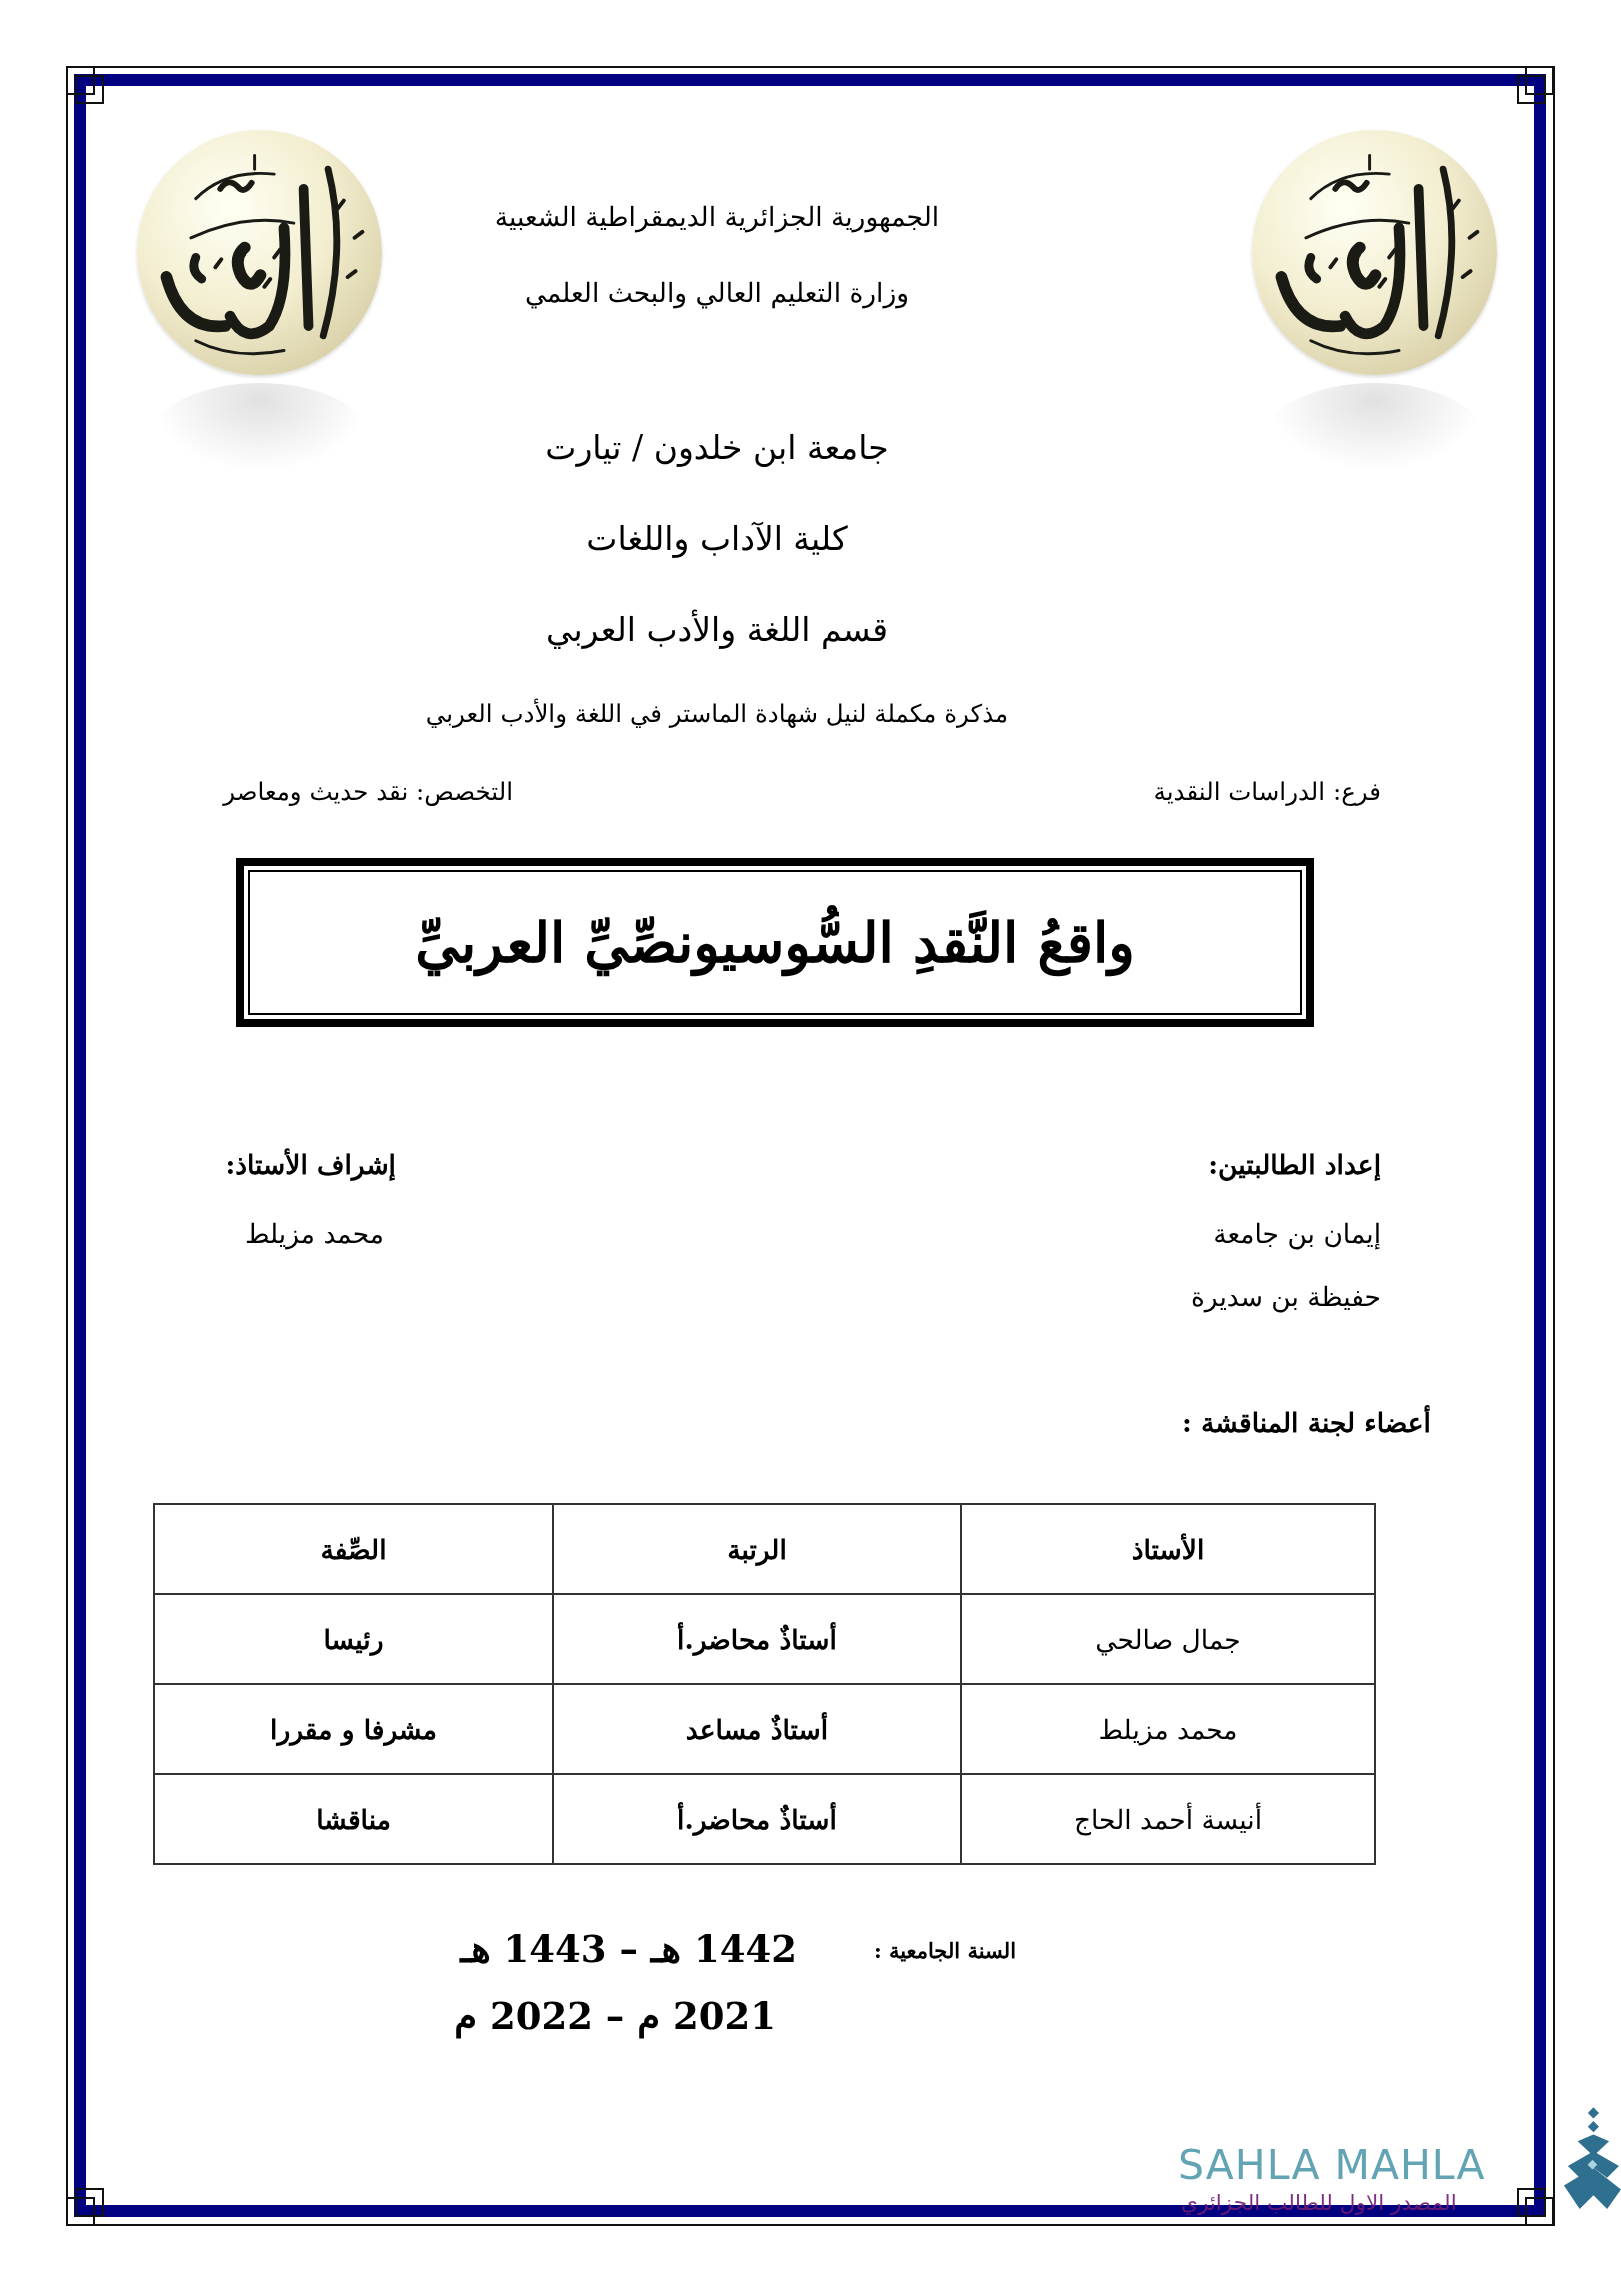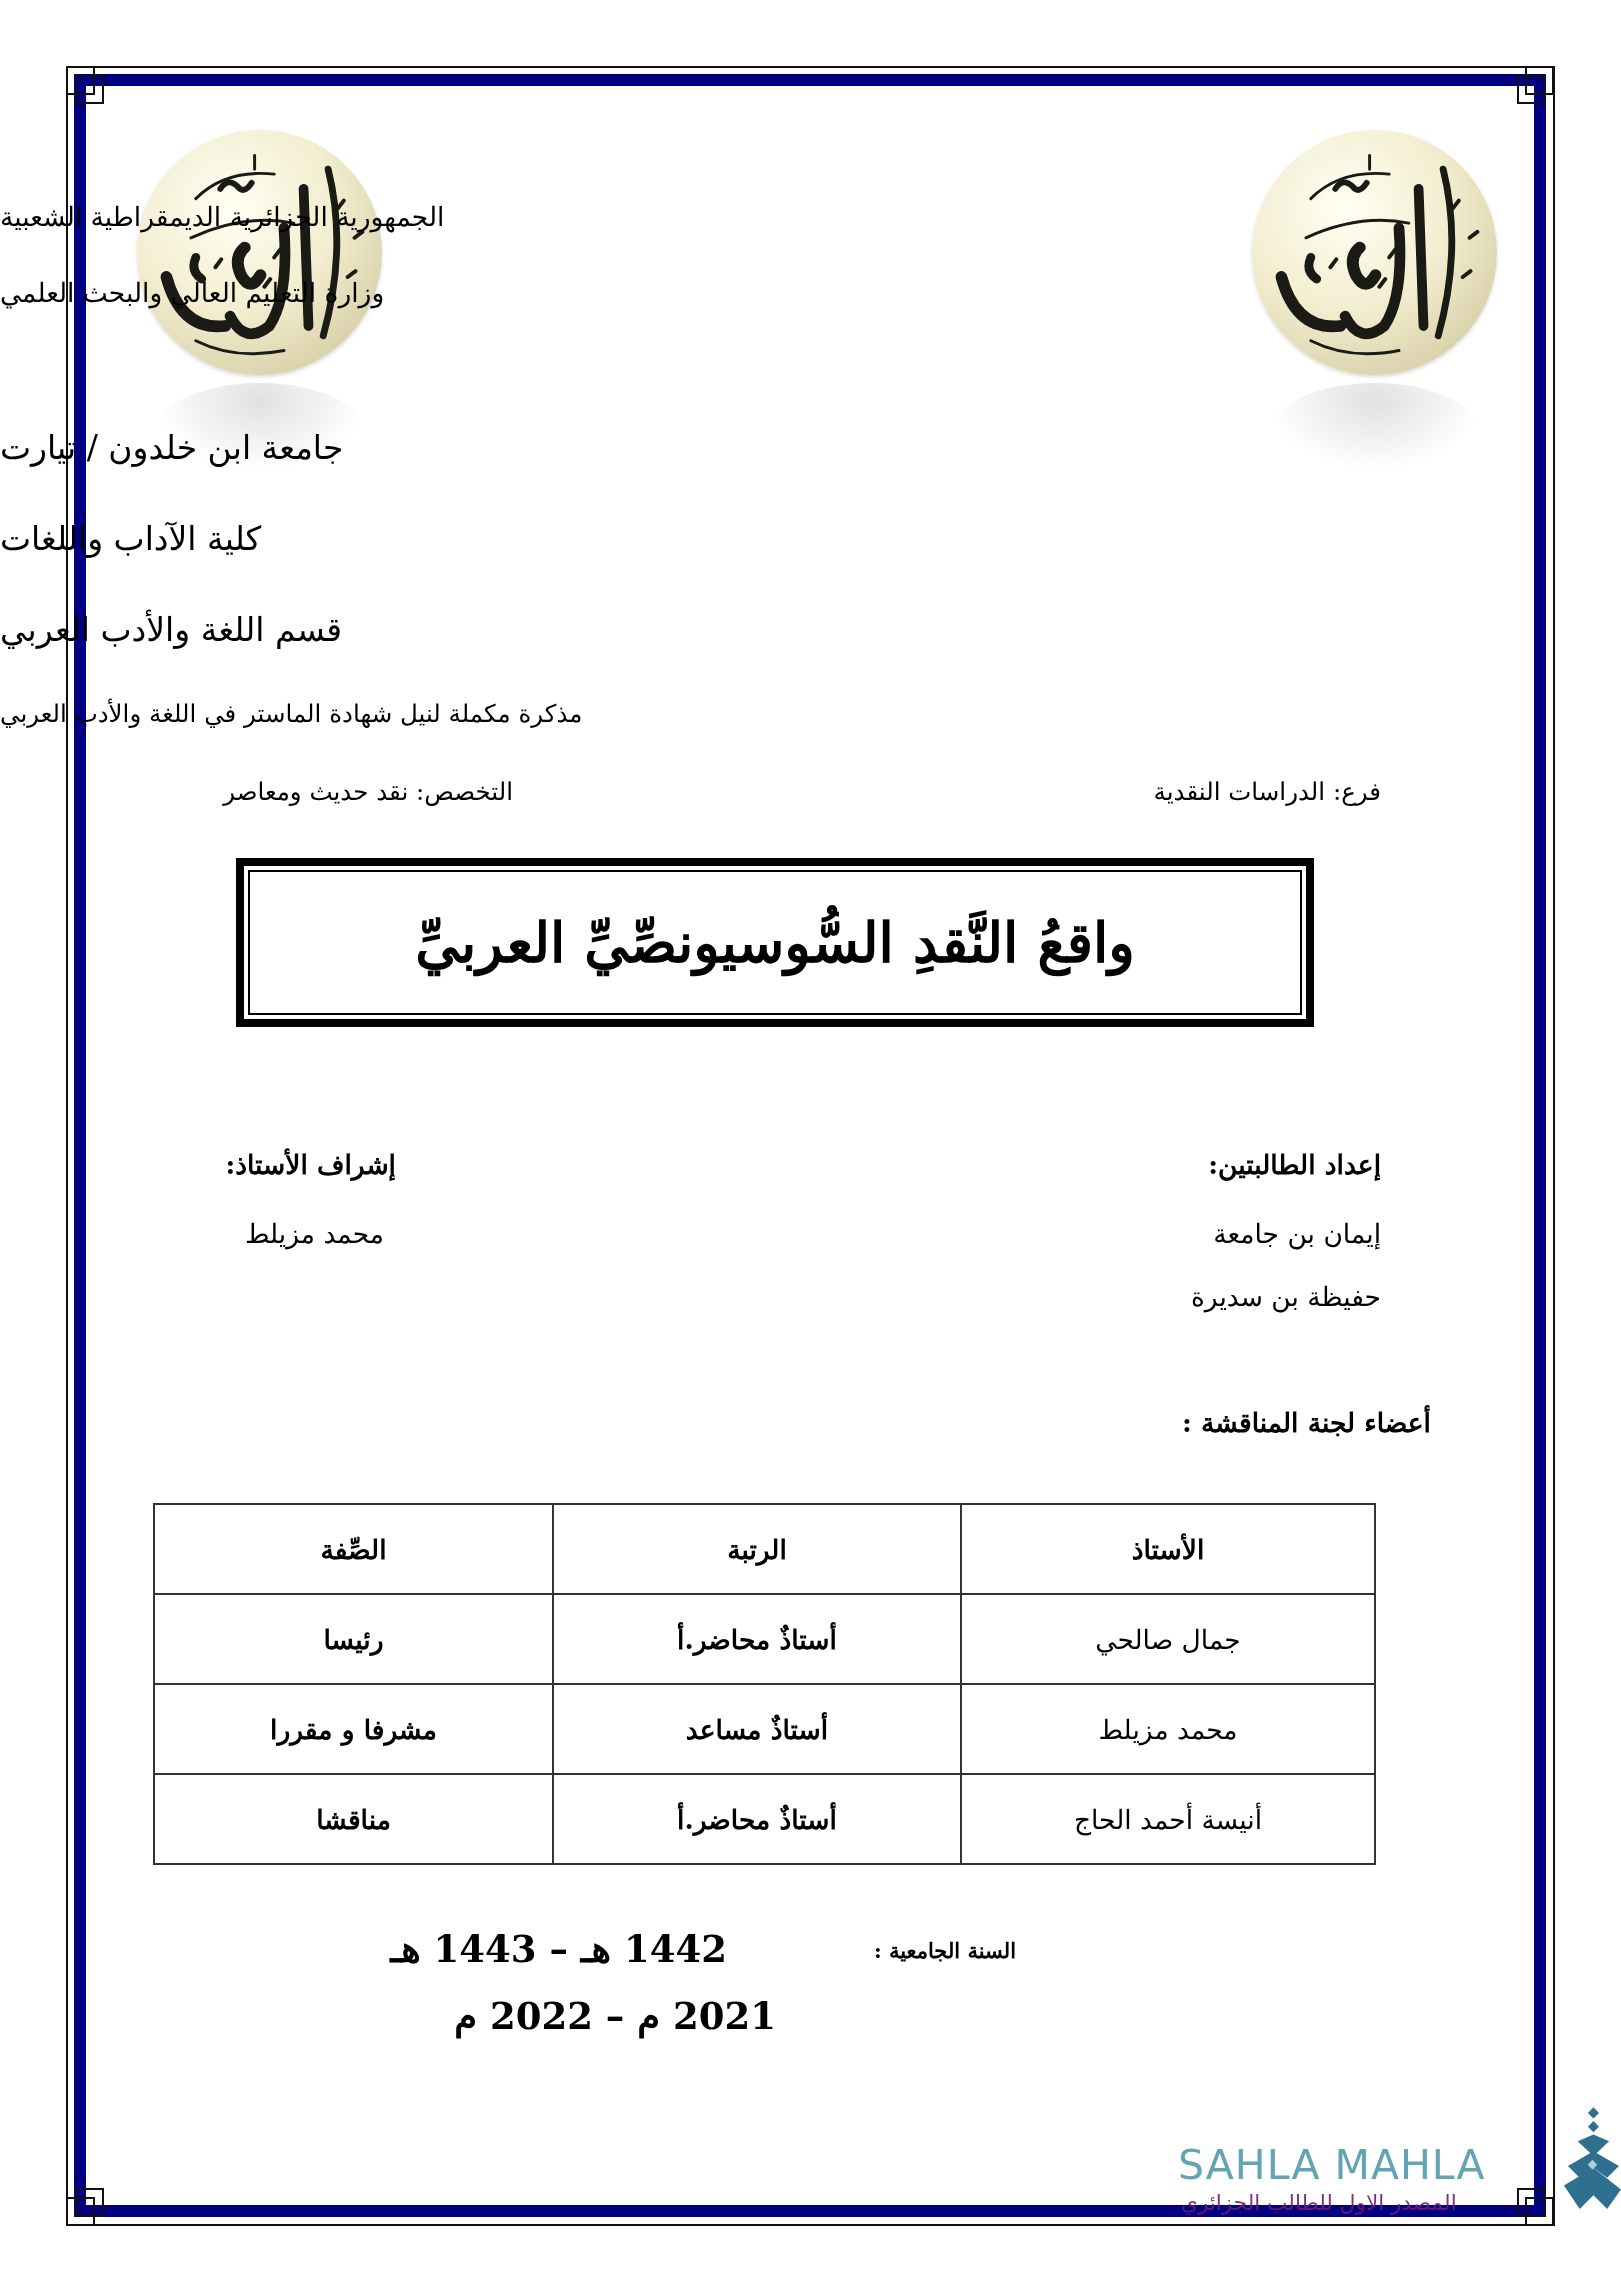--- a/index.html
+++ b/index.html
@@ -6,21 +6,21 @@
   body { width:1621px; height:2293px; position:relative; overflow:hidden;
          font-family:"DejaVu Serif", "Liberation Serif", serif; color:#000; }
   .abs { position:absolute; }
   
   .border-outer { position:absolute; left:66px; top:66px; width:1489px; height:2160px;
                   border:2px solid #111; box-sizing:border-box; }
   .border-navy  { position:absolute; left:74px; top:74px; width:1472px; height:2143px;
                   border:12.7px solid #000080; box-sizing:border-box; }
   .corner { position:absolute; width:29px; height:29px; border:2px solid #111; box-sizing:border-box; background:transparent; }
 
-  .line { position:absolute; left:0; width:1434px; text-align:left; direction:rtl; white-space:nowrap; }
+  .line { position:absolute; left:0; width:1434px; text-align:center; direction:rtl; white-space:nowrap; }
   .t-ministry { font-size:26.5px; }
   .t-uni { font-size:33px; }
   .t-note { font-size:24.5px; }
 
   .logo { position:absolute; width:245px; height:245px; }
   .logo .ball { position:absolute; left:0; top:0; width:245px; height:245px; border-radius:50%;
                 background:radial-gradient(circle at 38% 32%, #fffff4 0%, #f3eed0 45%, #d8d0a8 80%, #b8b090 100%);
                 box-shadow: 0 2px 3.9px rgba(0,0,0,0.15); overflow:hidden; }
   .logo .callig { position:absolute; left:0; top:0; width:245px; height:245px; }
   .logo .reflect { position:absolute; left:14.7px; top:253px; width:216px; height:88px; border-radius:50%/60% 60% 40% 40%;
@@ -153,21 +153,21 @@
   </tr>
   <tr>
     <td>أنيسة أحمد الحاج</td>
     <td class="b">أستاذٌ محاضر.أ</td>
     <td class="b">مناقشا</td>
   </tr>
 </tbody>
   </table>
 
 <div class="year" style="right:605px;top:1938px;font-size:21px;">السنة الجامعية :</div>
-<div class="year" style="right:894px;top:1927px;font-size:37px;margin-left:14px;">1442 هـ – 1443 هـ</div>
+<div class="year" style="right:824px;top:1927px;font-size:37px;margin-left:14px;">1442 هـ – 1443 هـ</div>
 <div class="year" style="right:845px;top:1994px;font-size:37px;">2021 م – 2022 م</div>
 
 <div class="wm-en">SAHLA MAHLA</div>
 <div class="wm-ar">المصدر الاول للطالب الجزائري</div>
 <svg class="abs" style="left:1558px;top:2107px;" width="63" height="108" viewBox="0 0 64 110">
   <g fill="#2f6f8f">
     <rect x="32" y="2" width="8" height="8" transform="rotate(45 36 6)"></rect>
     <rect x="32" y="16" width="8" height="8" transform="rotate(45 36 20)"></rect>
     <path d="M20 35 L36 28 L52 35 L36 50 Z"></path>
     <path d="M10 60 L36 45 L62 60 L50 72 L36 62 L22 72 Z"></path>

